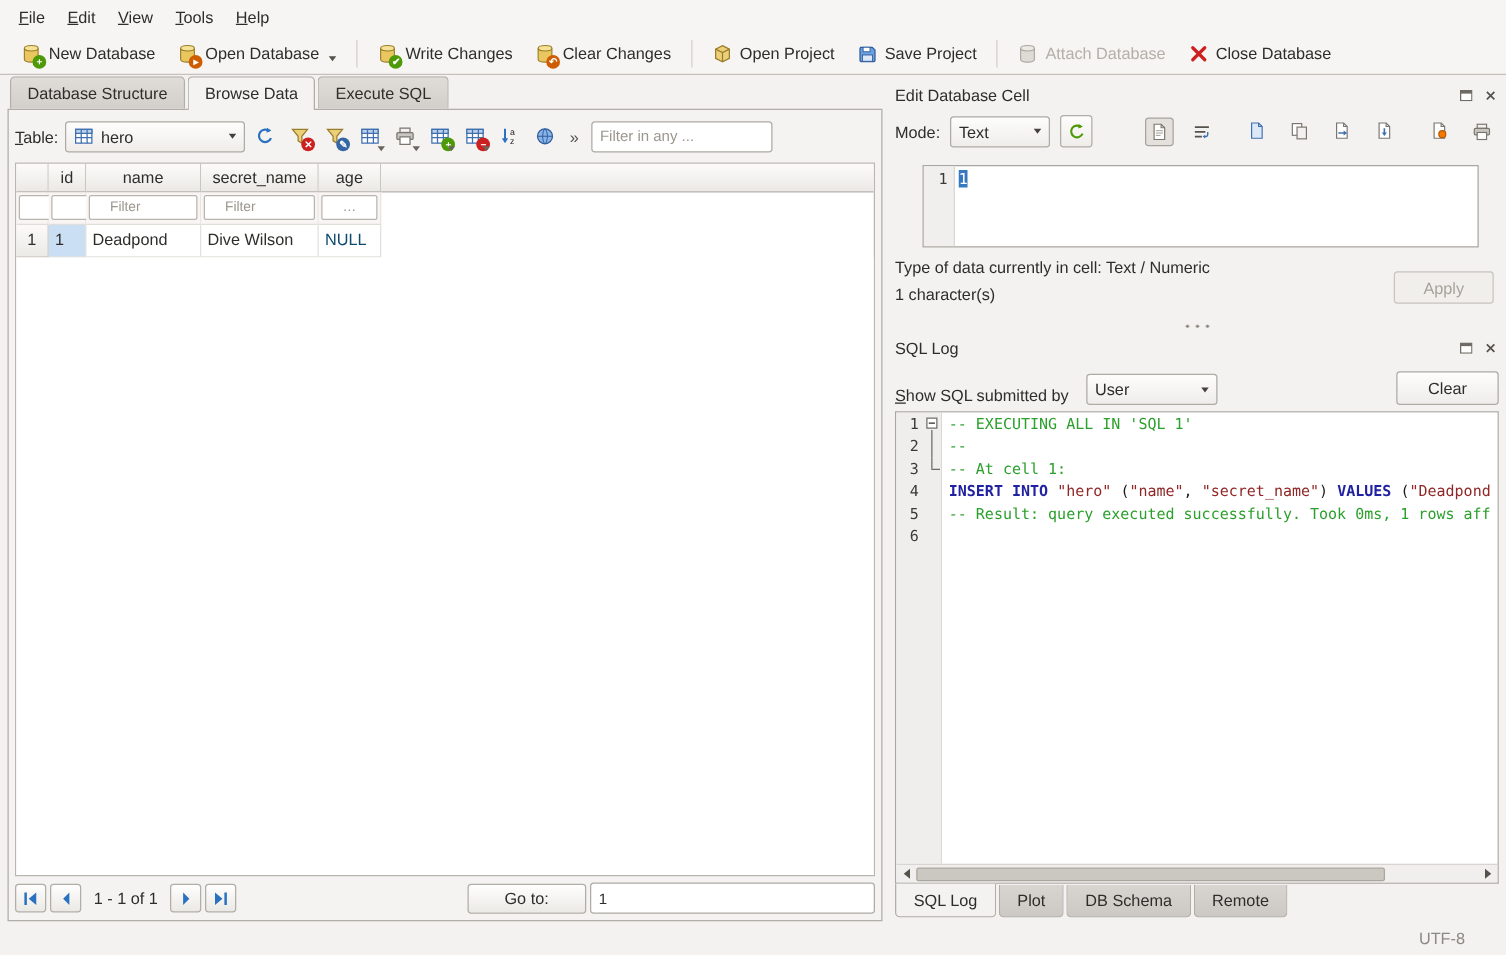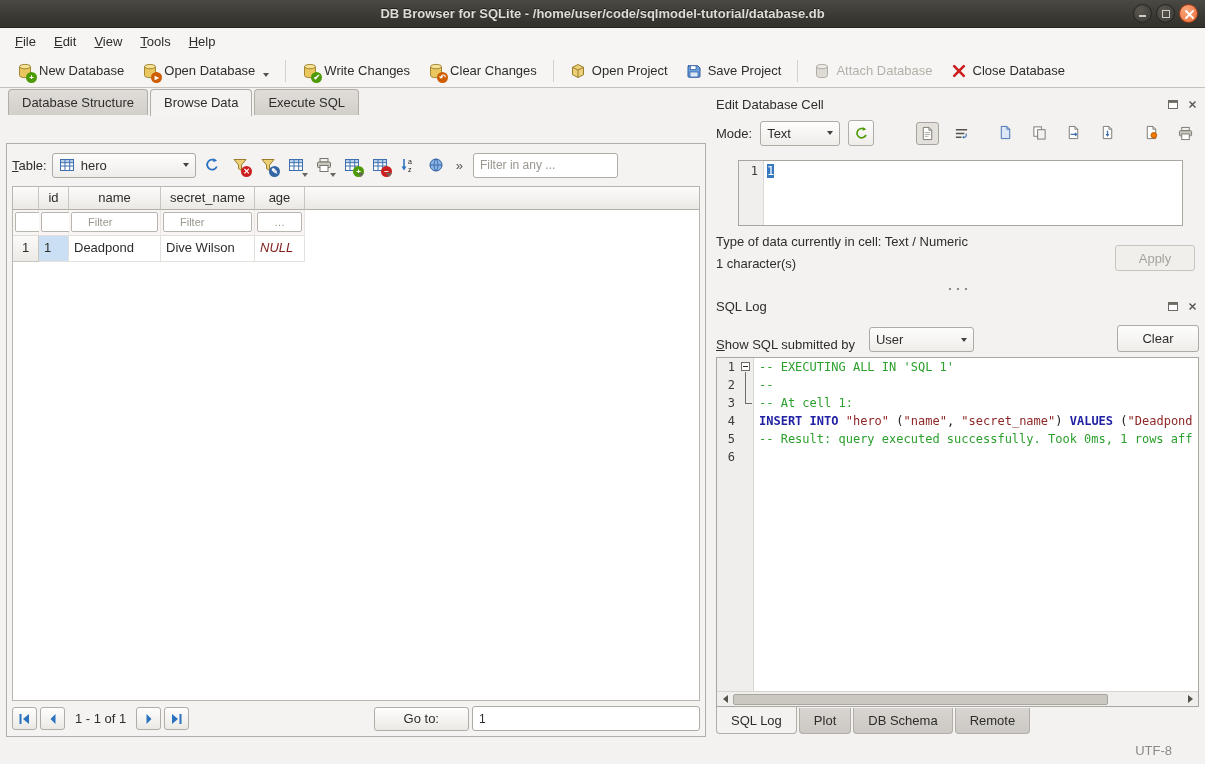--- a/index.html
+++ b/index.html
@@ -26,21 +26,21 @@
   .tb-btn.disabled { color:#b4b0a9; }
   .tb-btn.disabled svg path, .tb-btn.disabled svg ellipse { stroke:#a9a59f; }
   .tb-sep { width:1px; height:22px; background:#d4d0ca; margin:0 7px; }
   .split-caret { width:0; height:0; border-left:3.5px solid transparent; border-right:3.5px solid transparent; border-top:4px solid #55524c; margin-left:2px; margin-top:8px; }
   .iconwrap { position:relative; width:16px; height:16px; flex:0 0 16px; }
   .badge { position:absolute; right:-4px; bottom:-4px; width:11px; height:11px; border-radius:50%; font-size:8px; line-height:11px; text-align:center; color:#fff; font-weight:bold; }
   .badge.green{ background:#4e9a06; } .badge.blue{ background:#3465a4; } .badge.orange{ background:#ce5c00; } .badge.red{ background:#cc1f1f; }
 
   
   .content { flex:1; min-height:0; display:flex; }
-  .left-pane { width:700px; flex:0 0 700px; margin-left:6px; display:flex; flex-direction:column;gap:28px; }
+  .left-pane { width:700px; flex:0 0 700px; margin-left:6px; display:flex; flex-direction:column; }
   .tabbar { height:27px; flex:0 0 27px; display:flex; align-items:flex-end; gap:2px; padding-left:2px; }
   .tab { padding:5px 13px 5px; background:linear-gradient(#e0ddd8,#d2cfca); border:1px solid #b1ada7; border-bottom:none; border-radius:4px 4px 0 0; font-size:13px; position:relative; }
   .tab.active { background:#f4f3f1; z-index:3; margin-bottom:-1px; padding-bottom:6px; }
   .pane-body { flex:1; min-height:0; border:1px solid #b1ada7; background:#f4f3f1; display:flex; flex-direction:column; padding:5px; position:relative; z-index:2; }
 
   
   .browse-bar { height:32px; flex:0 0 32px; display:flex; align-items:center; gap:5px; margin-bottom:5px; }
   .mnemonic { display:inline-block; }
   .mnemonic::first-letter { text-decoration:underline; }
   .combo { height:25px; border:1px solid #aeaaa4; border-radius:3px; background:linear-gradient(#fdfdfc,#efedea); display:flex; align-items:center; padding:0 6px; gap:6px; }
@@ -63,21 +63,21 @@
   .g-name { width:92px; flex:0 0 92px; }
   .g-secret { width:94px; flex:0 0 94px; }
   .g-age { width:50px; flex:0 0 50px; }
   .g-fill { flex:1; border-right:none; }
   .fr-cell { background:#f9f5f4; border-right:1px solid #e9e5e1; border-bottom:1px solid #e1ddd8; padding:2px; height:26px; }
   .fr-cell input { width:100%; height:20px; border:1px solid #b8b4ae; border-radius:2px; padding:0 16px; font-size:11px; font-family:Liberation Sans, sans-serif; }
   .fr-cell input::placeholder { color:#9b978f; }
   .dr-num { background:linear-gradient(#fbfaf9,#eceae6); border-right:1px solid #c9c5bf; border-bottom:1px solid #c9c5bf; text-align:center; padding:4px 2px; height:26px; }
   .dr-cell { border-right:1px solid #e4e1dc; border-bottom:1px solid #e4e1dc; padding:4px 5px; height:26px; }
   .dr-cell.selected { background:#cbdff4; }
-  .dr-cell.null { color:#7f1d1d; font-style:italic; }
+  .dr-cell.null { color:#0c4a6e; }
   .grid-rest { flex:1; background:#fff; }
 
   
   .pagebar { height:30px; flex:0 0 30px; display:flex; align-items:center; gap:3px; padding-top:5px; }
   .nav-btn { width:25px; height:23px; border:1px solid #b1ada7; border-radius:3px; background:linear-gradient(#fefefd,#ebe9e5); display:flex; align-items:center; justify-content:center; }
   .range-label { padding:0 7px; }
   .goto-btn { height:24px; border:1px solid #b1ada7; border-radius:3px; background:linear-gradient(#fefefd,#ebe9e5); padding:0 29px; display:flex; align-items:center; }
   .goto-input { width:228px; }
   .spacer { flex:1; }
 
@@ -141,36 +141,20 @@
   
   .statusbar { height:27px; flex:0 0 27px; display:flex; align-items:center; justify-content:flex-end; padding-right:33px; color:#8d8984; }
 
   svg { display:block; }
 </style>
 </head>
 <body>
 
 <div class="window">
 
-  <div class="titlebar">
-    <div class="title-text">DB Browser for SQLite - /home/user/code/sqlmodel-tutorial/database.db</div>
-    <div class="win-controls">
-      <div class="win-btn">
-          <span class="bar"></span>
-        </div>
-      <div class="win-btn">
-          <span class="sq"></span>
-        </div>
-      <div class="win-btn close">
-        <svg width="11" height="11" viewBox="0 0 11 11">
-            <path d="M2 2l7 7M9 2L2 9" stroke="#ffffff" stroke-width="1.8" stroke-linecap="round"></path>
-          </svg>
-      </div>
-    </div>
-  </div>
 
   <div class="menubar">
     <span class="menu-item">File</span>
     <span class="menu-item">Edit</span>
     <span class="menu-item">View</span>
     <span class="menu-item">Tools</span>
     <span class="menu-item">Help</span>
   </div>
 
   <div class="toolbar">

